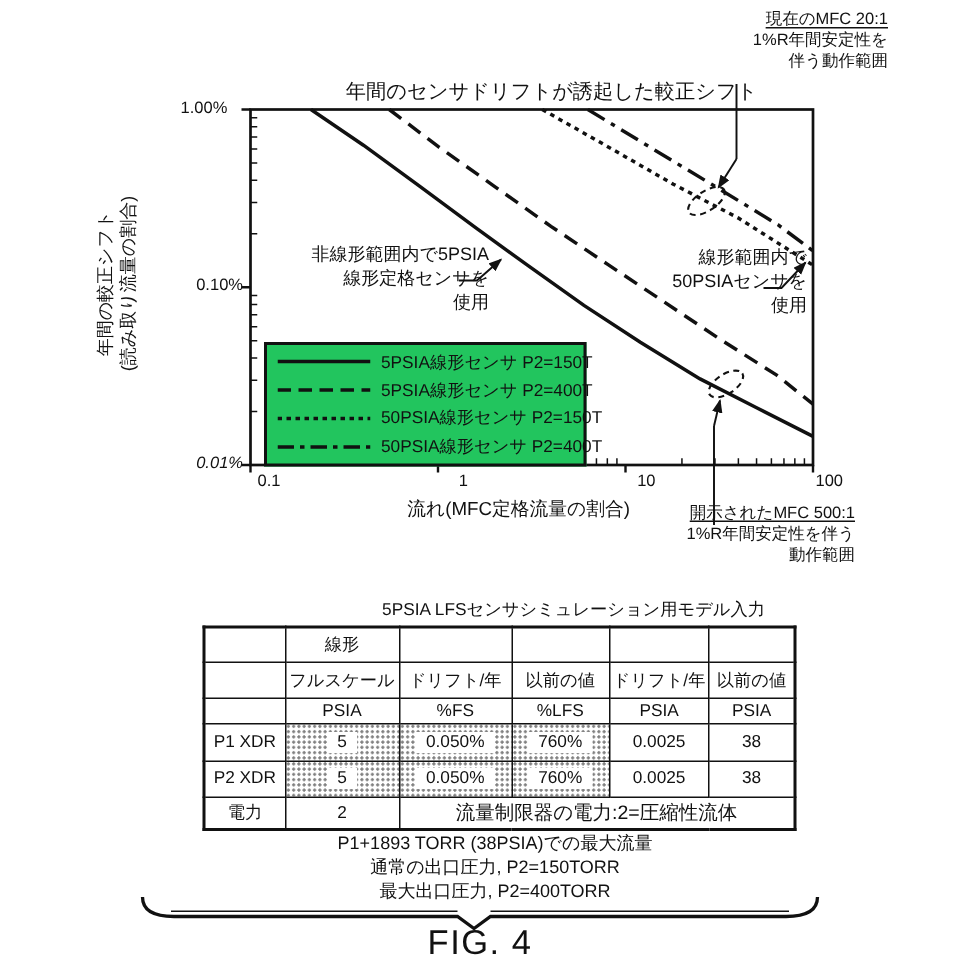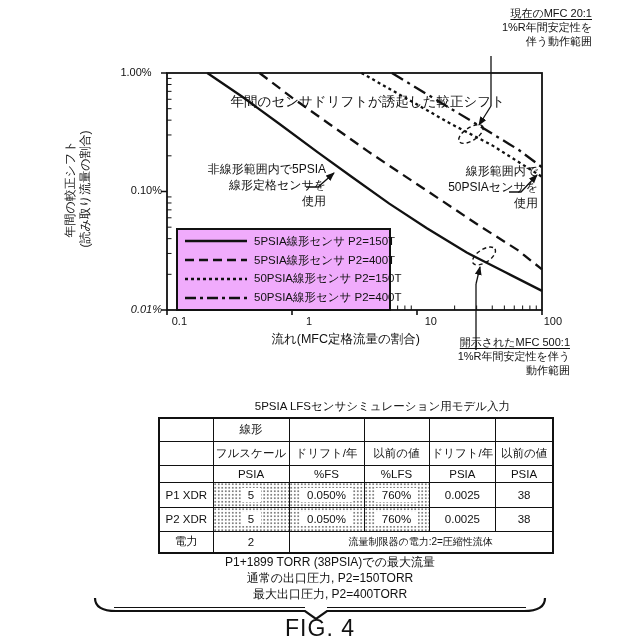--- a/index.html
+++ b/index.html
@@ -8,36 +8,36 @@
   #cv{position:absolute;left:0;top:0;z-index:0;}
   .abs{position:absolute;z-index:2;}
   .ctr{text-align:right;}
   .ann{font-size:11px;line-height:14px;}
   .ann2{font-size:12px;line-height:16px;}
   .u{text-decoration:underline;text-underline-offset:2px;}
   .tick{font-size:11px;}
   .ylab{position:absolute;left:-27px;top:174px;width:210px;text-align:center;
         transform:rotate(-90deg);font-size:12px;line-height:15px;z-index:2;}
   #legend{position:absolute;left:176px;top:228px;width:211px;height:77px;border:2px solid #111;
-          background:#f0abfc;z-index:2;display:flex;flex-direction:column;justify-content:space-evenly;padding:1px 0;}
+          background:#22c55e;z-index:2;display:flex;flex-direction:column;justify-content:space-evenly;padding:1px 0;}
   .lrow{display:flex;align-items:center;height:17px;}
   .lsamp{width:62px;margin-left:7px;flex:none;}
   .llab{font-size:11.5px;margin-left:7px;white-space:nowrap;}
   .ls{stroke:#111;stroke-width:2.4;}
   .ls.dashed{stroke-dasharray:9 5;}
   .ls.dotted{stroke-dasharray:3 3;}
   .ls.dashdot{stroke-dasharray:11 4 3 4;}
   #tbl{position:absolute;left:135px;top:417px;border-collapse:collapse;z-index:2;
        font-size:11.5px;}
   #tbl td{border:1.6px solid #111;text-align:center;padding:0 2px;white-space:nowrap;}
-  #tbl{border:2.4px solid #111;margin-left:23px;}
+  #tbl{border:2.4px solid #111;}
   .shade{background-image:radial-gradient(circle,#808080 0.9px,rgba(0,0,0,0) 1px);
          background-size:3.5px 3.5px;}
   .vbox{display:inline-block;background:#fff;padding:0px 7px;line-height:14px;}
-  .note{font-size:10px;}
+  .note{font-size:13px;}
   #footer{position:absolute;left:120px;top:554px;width:420px;text-align:center;
           font-size:12px;line-height:16px;z-index:2;}
   #figlab{position:absolute;left:220px;top:615px;width:200px;text-align:center;z-index:2;
           font-family:Liberation Sans, sans-serif;font-size:23px;letter-spacing:1px;}
 </style>
 </head>
 <body>
 
 <div id="fig">
 
@@ -64,21 +64,21 @@
         <polyline points="306,187 318,187 334,173" fill="none" stroke="#111" stroke-width="1.3" marker-end="url(#ah)"></polyline>
         <polyline points="509,192 521,192 537,175" fill="none" stroke="#111" stroke-width="1.3" marker-end="url(#ah)"></polyline>
       </g>
 
     <g stroke="#111" fill="none">
       <path d="M95,598 Q95,611 116,611 L305,611 L316,619 L327,611 L524,611 Q545,611 545,598" stroke-width="2.2"></path>
       <path d="M114,607.5 L305,607.5 M327,607.5 L526,607.5" stroke-width="1.1"></path>
     </g>
   </svg>
 
-  <div class="abs ctr" style="left:185px;top:52px;width:320px;font-size:13.5px;margin-top:41px;">年間のセンサドリフトが誘起した較正シフト</div>
+  <div class="abs ctr" style="left:185px;top:52px;width:320px;font-size:13.5px;">年間のセンサドリフトが誘起した較正シフト</div>
 
   <div class="ylab">
     <div>年間の較正シフト</div>
     <div>(読み取り流量の割合)</div>
   </div>
 
   <div class="abs tick" style="left:110px;top:66px;width:52px;text-align:center;">1.00%</div>
   <div class="abs tick" style="left:110px;top:184px;width:52px;text-align:right;">0.10%</div>
   <div class="abs tick" style="left:110px;top:303px;width:52px;text-align:right;font-style:italic;">0.01%</div>
 
@@ -194,19 +194,19 @@
     </tr>
     <tr style="height:22px">
       <td>電力</td>
       <td>2</td>
       <td colspan="4" class="note">流量制限器の電力:2=圧縮性流体</td>
     </tr>
   </tbody>
     </table>
 
   <div id="footer">
-    <div>P1+1899 TORR (38PSIA)での最大流量</div>
+    <div>P1+1893 TORR (38PSIA)での最大流量</div>
     <div>通常の出口圧力, P2=150TORR</div>
     <div>最大出口圧力, P2=400TORR</div>
   </div>
 
   <div id="figlab">FIG. 4</div>
 </div>
 
 </body></html>

